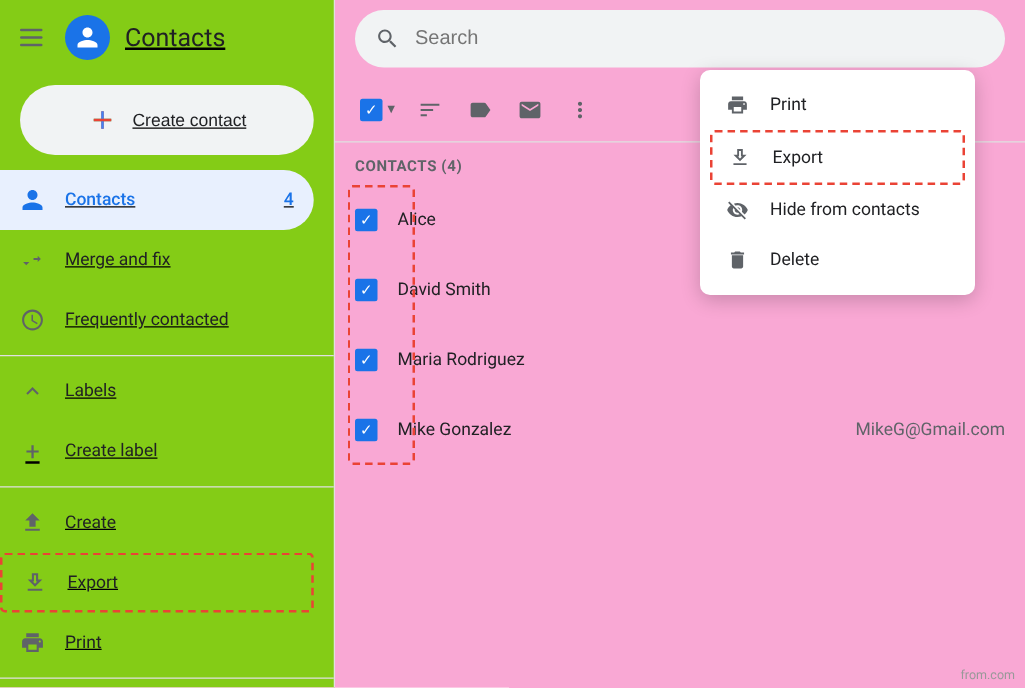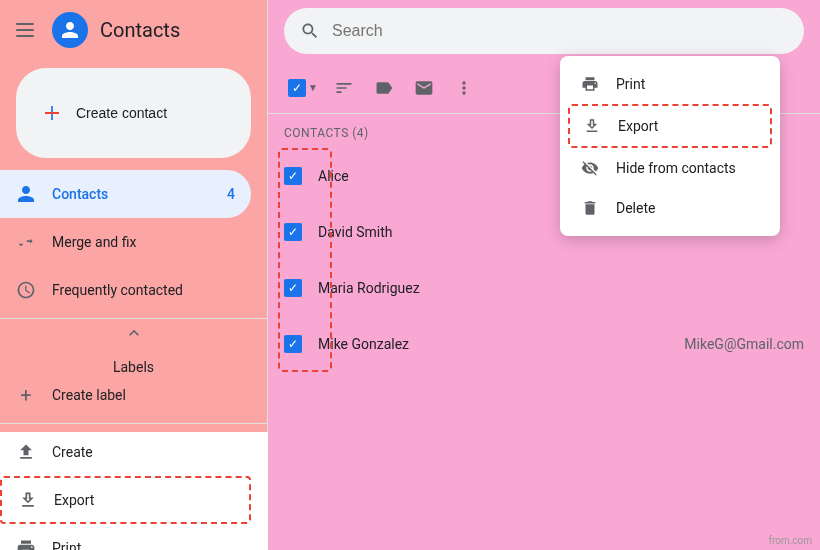--- a/index.html
+++ b/index.html
@@ -2,26 +2,27 @@
 <html><head>
   <meta charset="utf-8">
   <style>
     * { box-sizing: border-box; margin: 0; padding: 0; }
     body { font-family: 'Roboto', Arial, sans-serif; background: #fff; width: 820px; height: 550px; overflow: hidden; display: flex; }
 
     
     .sidebar {
       width: 268px;
       min-width: 268px;
-      height: 432px;
-      background: #fca5a5;
+      height: 550px;
+      background: #84cc16;
       display: flex;
       flex-direction: column;
       border-right: 1px solid #e0e0e0;
       padding-top: 0;
+      text-decoration: underline;
     }
 
     .sidebar-header {
       display: flex;
       align-items: center;
       padding: 12px 16px;
       gap: 12px;
     }
 
     .hamburger-icon {
@@ -46,29 +47,30 @@
       font-size: 20px;
       color: #202124;
       font-weight: 400;
     }
 
     .create-contact-btn {
       display: flex;
       align-items: center;
       gap: 12px;
       margin: 8px 16px 8px 16px;
-      padding: 33px 24px;
+      padding: 16px 24px;
       background: #f1f3f4;
       border-radius: 30px;
       cursor: pointer;
       font-size: 14px;
       color: #202124;
       font-weight: 500;
       border: none;
       width: calc(100% - 32px);
+      justify-content: center;
     }
 
     .plus-icon {
       width: 24px; height: 24px;
       position: relative;
       flex-shrink: 0;
     }
     .plus-icon::before, .plus-icon::after {
       content: '';
       position: absolute;
@@ -143,21 +145,20 @@
 
     .nav-section-header {
       display: flex;
       align-items: center;
       gap: 16px;
       padding: 0 16px;
       height: 48px;
       cursor: pointer;
       color: #202124;
       font-size: 14px;
-      flex-direction: column;
     }
 
     
     .export-highlight {
       border: 2px dashed #ea4335;
       border-radius: 4px;
       margin-right: 16px;
     }
 
     
@@ -228,21 +229,21 @@
 
     .dropdown-arrow {
       font-size: 10px;
       color: #5f6368;
     }
 
     
     .contacts-header {
       padding: 12px 16px 8px 16px;
       font-size: 12px;
-      font-weight: 400;
+      font-weight: 700;
       color: #5f6368;
       letter-spacing: 0.5px;
       text-transform: uppercase;
     }
 
     .contacts-list {
       flex: 1;
       overflow-y: auto;
       position: relative;
     }

